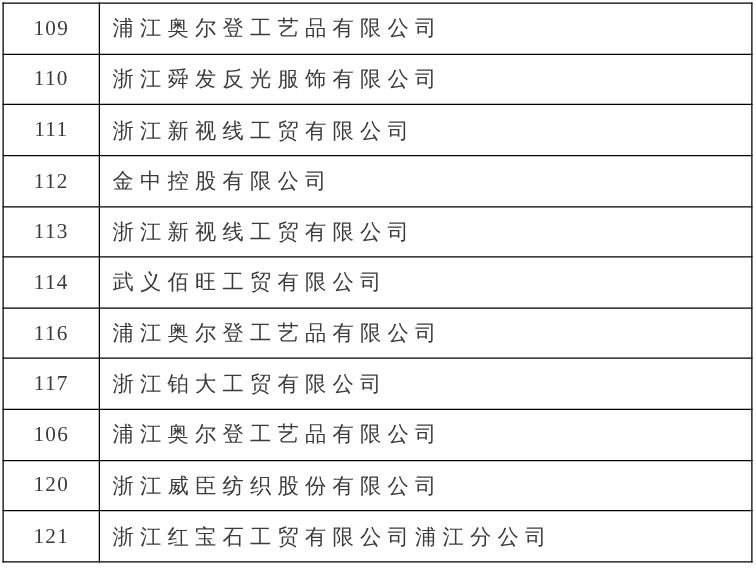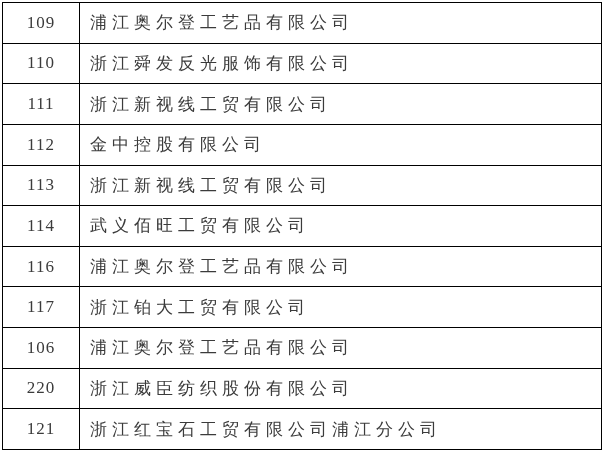--- a/index.html
+++ b/index.html
@@ -75,21 +75,21 @@
     </tr>
     <tr>
       <td class="cell-no">117</td>
       <td class="cell-name">浙江铂大工贸有限公司</td>
     </tr>
     <tr>
       <td class="cell-no">106</td>
       <td class="cell-name">浦江奥尔登工艺品有限公司</td>
     </tr>
     <tr>
-      <td class="cell-no">220</td>
+      <td class="cell-no">120</td>
       <td class="cell-name">浙江威臣纺织股份有限公司</td>
     </tr>
     <tr>
       <td class="cell-no">121</td>
       <td class="cell-name">浙江红宝石工贸有限公司浦江分公司</td>
     </tr>
   </tbody>
 </table>
 
 </body></html>

